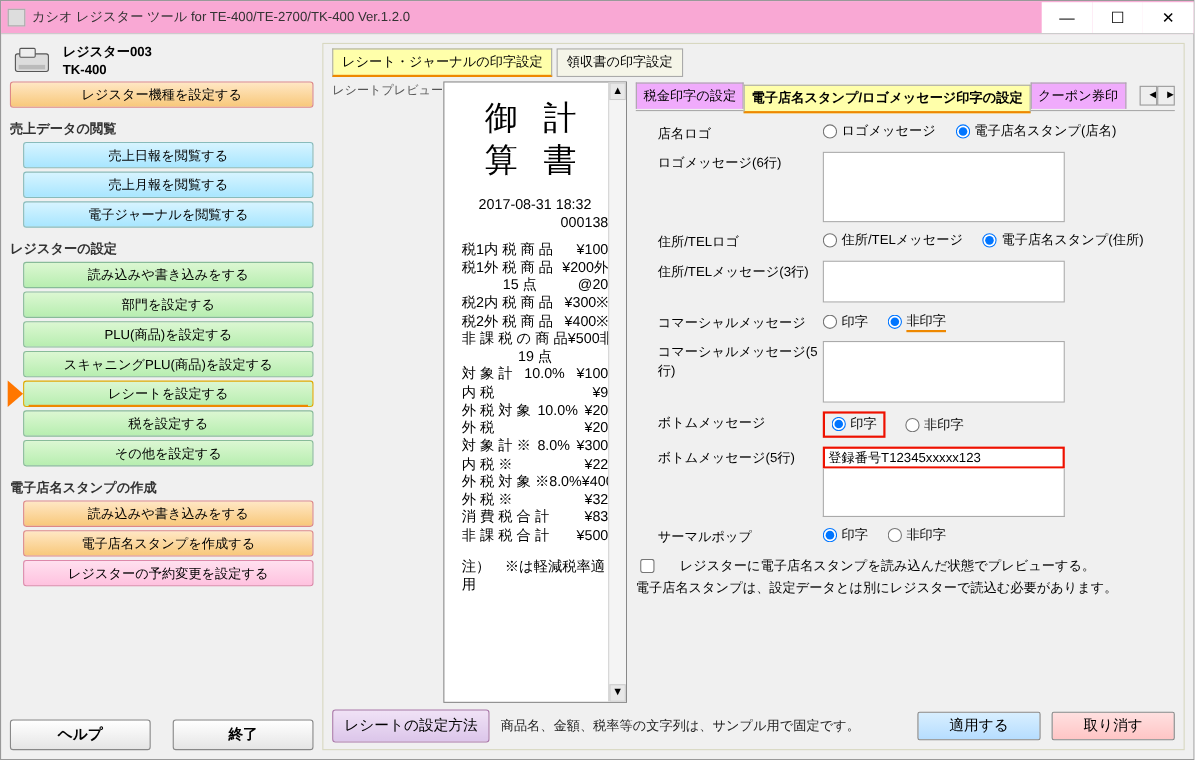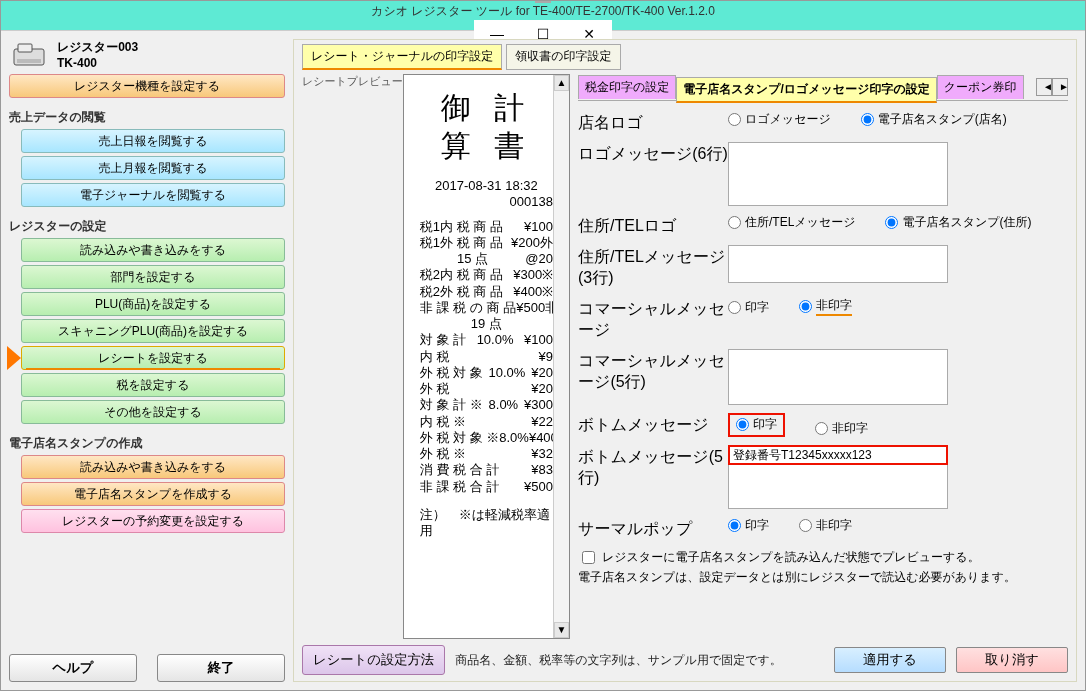--- a/index.html
+++ b/index.html
@@ -1,21 +1,21 @@
 <!DOCTYPE html>
 <html><head>
 <meta charset="utf-8">
 <style>
 * { box-sizing: border-box; font-family: "MS PGothic", "Meiryo", sans-serif; }
 body { margin:0; background:#fff; font-size:12px; color:#000; }
 
 .window { width:1086px; height:691px; background:#f0f0f0; border:1px solid #999; display:flex; flex-direction:column; }
 
 
-.titlebar { height:30px; background:#5eead4; display:flex; align-items:center; border-bottom:1px solid #ccc;flex-direction:column; }
+.titlebar { height:30px; background:#f9a8d4; display:flex; align-items:center; border-bottom:1px solid #ccc; }
 .titlebar .icon { width:16px; height:16px; margin:0 6px; background:#ddd; border:1px solid #aaa; }
 .titlebar .title { flex:1; font-size:12px; color:#333; }
 .titlebar .controls { display:flex; }
 .titlebar .controls button { width:46px; height:28px; background:#fff; border:none; font-size:14px; line-height:1; cursor:pointer; }
 
 .client { flex:1; display:flex; padding:8px; gap:8px; }
 .col-left { width:276px; display:flex; flex-direction:column; }
 
 
 .reg-header { display:flex; align-items:center; gap:8px; margin-bottom:4px; }
@@ -64,32 +64,32 @@
 
 .settings { flex:1; display:flex; flex-direction:column; padding-left:4px; min-height:0; }
 .sub-tab-row { display:flex; align-items:center; border-bottom:1px solid #aaa; margin-bottom:10px; }
 .sub-tab { padding:3px 6px; border:1px solid #aaa; background:#f0abfc; cursor:pointer; font-size:12px; border-bottom:none; }
 .sub-tab.active { background:#ffffaa; border-bottom:2px solid #e80; position:relative; top:3px; font-weight:bold; }
 .sub-tab-scroll { margin-left:auto; display:flex; }
 .sub-tab-scroll button { width:16px; height:18px; border:1px solid #999; background:#eee; font-size:10px; line-height:1; cursor:pointer; }
 
 .form-area { flex:1; overflow:auto; padding-right:4px; }
 .form-row { display:flex; align-items:flex-start; margin-bottom:8px; }
-.form-row .label { width:150px; font-size:16px; padding-top:2px; }
-.form-row .controls { flex:1; display:flex; align-items:flex-end; gap:30px; flex-wrap:wrap; }
+.form-row .label { width:150px; font-size:12px; padding-top:2px;margin-left:20px; }
+.form-row .controls { flex:1; display:flex; align-items:center; gap:18px; flex-wrap:wrap; }
 .radio { display:inline-flex; align-items:center; gap:4px; cursor:pointer; font-size:12px; }
 .radio input { margin:0; }
 .textarea-box { width:220px; height:64px; border:1px solid #aaa; background:#fff; }
 .textarea-small { width:220px; height:38px; border:1px solid #aaa; background:#fff; }
 
 .hl-red { border:2px solid #e10; padding:1px 6px; }
 .hl-red-input { border:2px solid #e10; width:220px; font-size:12px; padding:1px 3px; font-family:inherit; }
 .below-input { width:220px; height:44px; border:1px solid #aaa; border-top:none; background:#fff; }
 
-.checkbox-row { display:flex; align-items:center; gap:4px; font-size:12px; margin-top:4px; }
+.checkbox-row { display:flex; align-items:center; gap:20px; font-size:12px; margin-top:4px; }
 .note { font-size:12px; margin-top:2px; }
 
 .bottom-bar { display:flex; align-items:center; margin-top:6px; gap:10px; }
 .method-btn { padding:5px 10px; border:1px solid #a7a; background:linear-gradient(#f0e2f6,#dcc6ea); cursor:pointer; border-radius:3px; }
 .fixed-note { font-size:12px; color:#222; }
 .spacer { flex:1; }
 .apply-btn,.cancel-btn { width:112px; height:26px; border:1px solid #888; cursor:pointer; border-radius:2px; }
 .apply-btn { background:linear-gradient(#d8efff,#b6ddff); }
 .cancel-btn { background:linear-gradient(#ffe0e0,#ffc5c5); }
 

